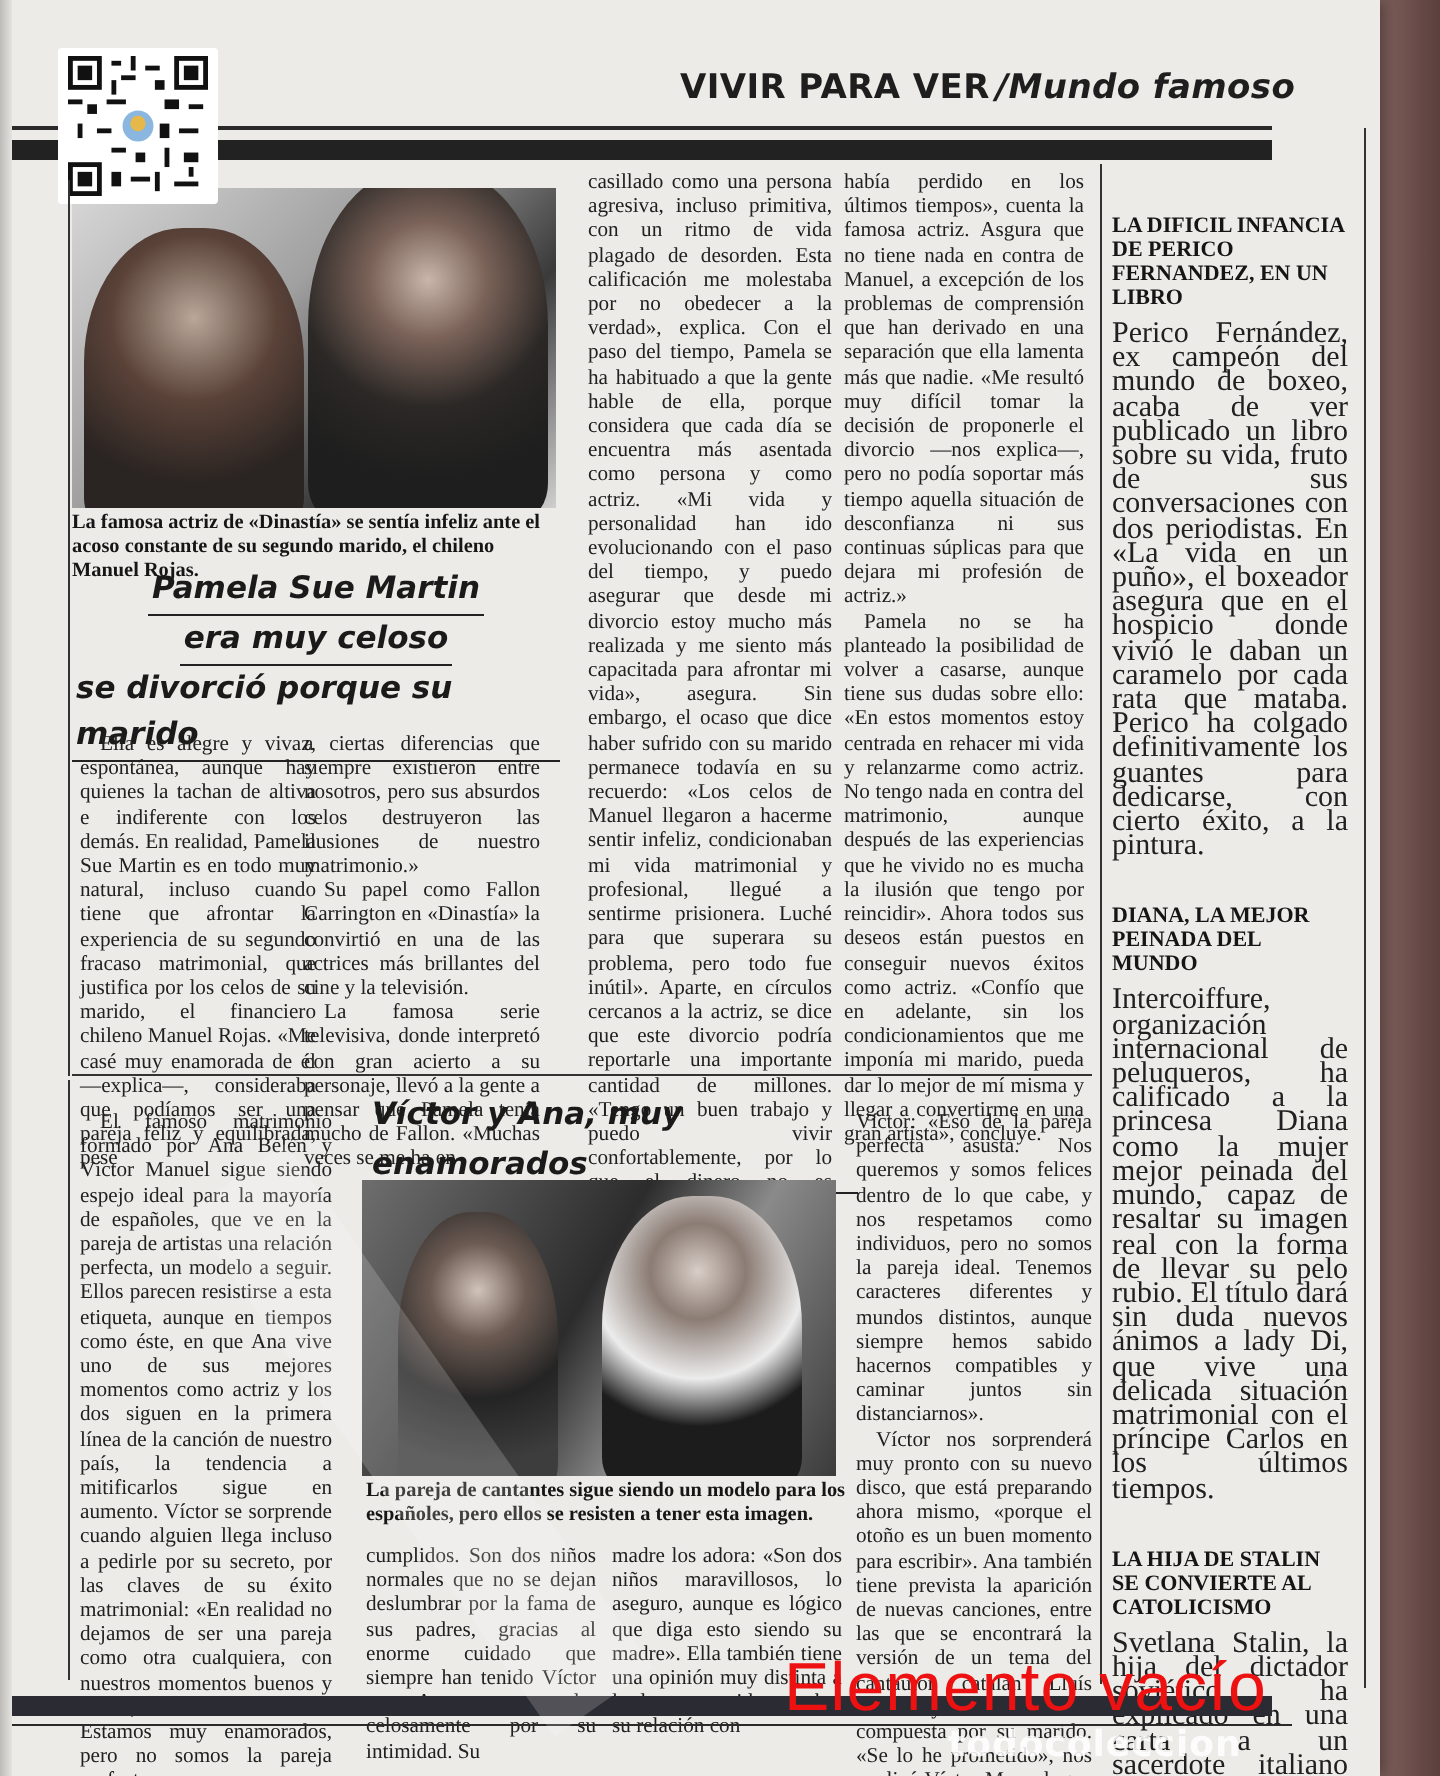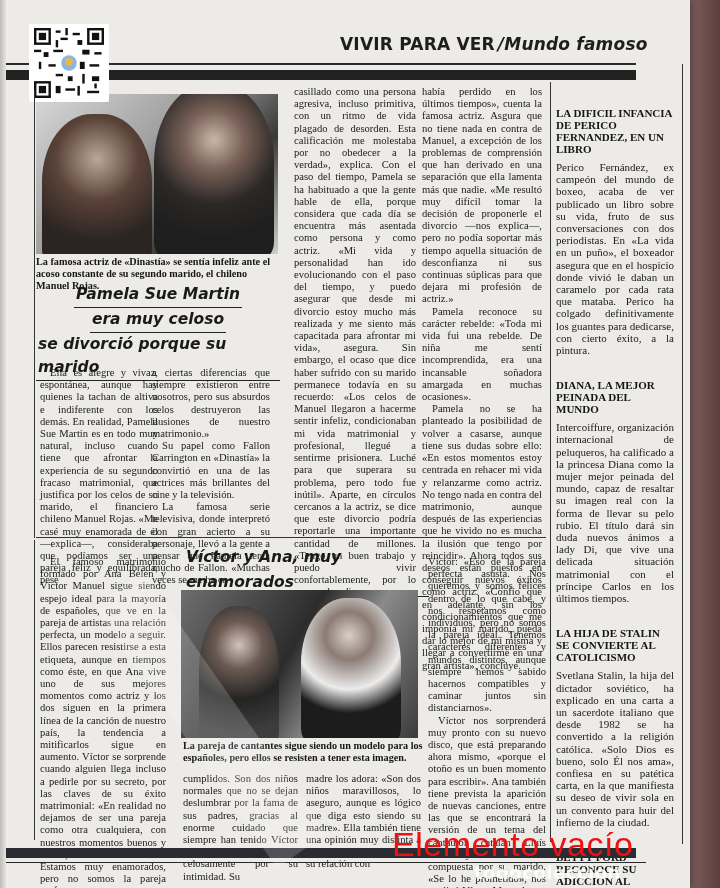--- a/index.html
+++ b/index.html
@@ -85,21 +85,21 @@
 
   .vrule { position: absolute; width: 1px; background: #333; }
   .hrule { position: absolute; height: 1px; background: #333; }
 
   
   .sidebar { position: absolute; left: 556px; top: 84px; width: 118px; }
   .sb-head {
     font-family: "Liberation Serif", serif; font-weight: bold; font-size: 11px;
     line-height: 12px; text-transform: uppercase; color: #151515; margin-bottom: 6px; margin-top: 23px;
   }
-  .sb-body { font-size: 11px; line-height: 12.2px; text-align: justify; margin-bottom: 12px; color:#202020; }
+  .sb-body { font-size: 15px; line-height: 12.2px; text-align: justify; margin-bottom: 12px; color:#202020; }
 
   .bottom-bar { position: absolute; left: 6px; top: 848px; width: 630px; height: 10px; background: #2b2b33; }
   .bottom-rule { position: absolute; left: 6px; top: 862px; width: 640px; height: 1px; background: #2a2a2a; }
 
   .overlay-red {
     position: absolute; left: 392px; top: 826px;
     font-family: "Liberation Sans", sans-serif; color: #ee1111; font-size: 34px; line-height: 36px;
     white-space: nowrap; letter-spacing: 0.5px;
   }
   .overlay-brand {
@@ -192,21 +192,20 @@
   <div class="col c2">
     <p class="noindent">a ciertas diferencias que siempre existieron entre nosotros, pero sus absurdos celos destruyeron las ilusiones de nuestro matrimonio.»</p>
     <p>Su papel como Fallon Carrington en «Dinastía» la convirtió en una de las actrices más brillantes del cine y la televisión.</p>
     <p>La famosa serie televisiva, donde interpretó con gran acierto a su personaje, llevó a la gente a pensar que Pamela tenía mucho de Fallon. «Muchas veces se me ha en-</p>
   </div>
   <div class="col c3">
     <p class="noindent">casillado como una persona agresiva, incluso primitiva, con un ritmo de vida plagado de desorden. Esta calificación me molestaba por no obedecer a la verdad», explica. Con el paso del tiempo, Pamela se ha habituado a que la gente hable de ella, porque considera que cada día se encuentra más asentada como persona y como actriz. «Mi vida y personalidad han ido evolucionando con el paso del tiempo, y puedo asegurar que desde mi divorcio estoy mucho más realizada y me siento más capacitada para afrontar mi vida», asegura. Sin embargo, el ocaso que dice haber sufrido con su marido permanece todavía en su recuerdo: «Los celos de Manuel llegaron a hacerme sentir infeliz, condicionaban mi vida matrimonial y profesional, llegué a sentirme prisionera. Luché para que superara su problema, pero todo fue inútil». Aparte, en círculos cercanos a la actriz, se dice que este divorcio podría reportarle una importante cantidad de millones. «Tengo un buen trabajo y puedo vivir confortablemente, por lo que el dinero no es fundamental para mí, aunque no voy a renunciar a lo que la ley me conceda. Pero lo que más me importa es rehacer mi vida, recobrar la tranquilidad que</p>
   </div>
   <div class="col c4">
     <p class="noindent">había perdido en los últimos tiempos», cuenta la famosa actriz. Asgura que no tiene nada en contra de Manuel, a excepción de los problemas de comprensión que han derivado en una separación que ella lamenta más que nadie. «Me resultó muy difícil tomar la decisión de proponerle el divorcio —nos explica—, pero no podía soportar más tiempo aquella situación de desconfianza ni sus continuas súplicas para que dejara mi profesión de actriz.»</p>
-    <p>Pamela reconoce su carácter rebelde: «Toda mi vida fui una rebelde. De niña me sentí incomprendida, era una incansable soñadora amargada en muchas ocasiones».</p>
     <p>Pamela no se ha planteado la posibilidad de volver a casarse, aunque tiene sus dudas sobre ello: «En estos momentos estoy centrada en rehacer mi vida y relanzarme como actriz. No tengo nada en contra del matrimonio, aunque después de las experiencias que he vivido no es mucha la ilusión que tengo por reincidir». Ahora todos sus deseos están puestos en conseguir nuevos éxitos como actriz. «Confío que en adelante, sin los condicionamientos que me imponía mi marido, pueda dar lo mejor de mí misma y llegar a convertirme en una gran artista», concluye.</p>
   </div>
 
   <div class="hrule" style="left:36px;top:537px;width:510px;"></div>
   <div class="vrule" style="left:34px;top:90px;height:448px;"></div>
   <div class="vrule" style="left:34px;top:540px;height:300px;"></div>
 
   <div class="headline hl2">
     <span class="hl-line">Víctor y Ana, muy enamorados</span>
     <span class="hl-line">pero no perfectos</span>

